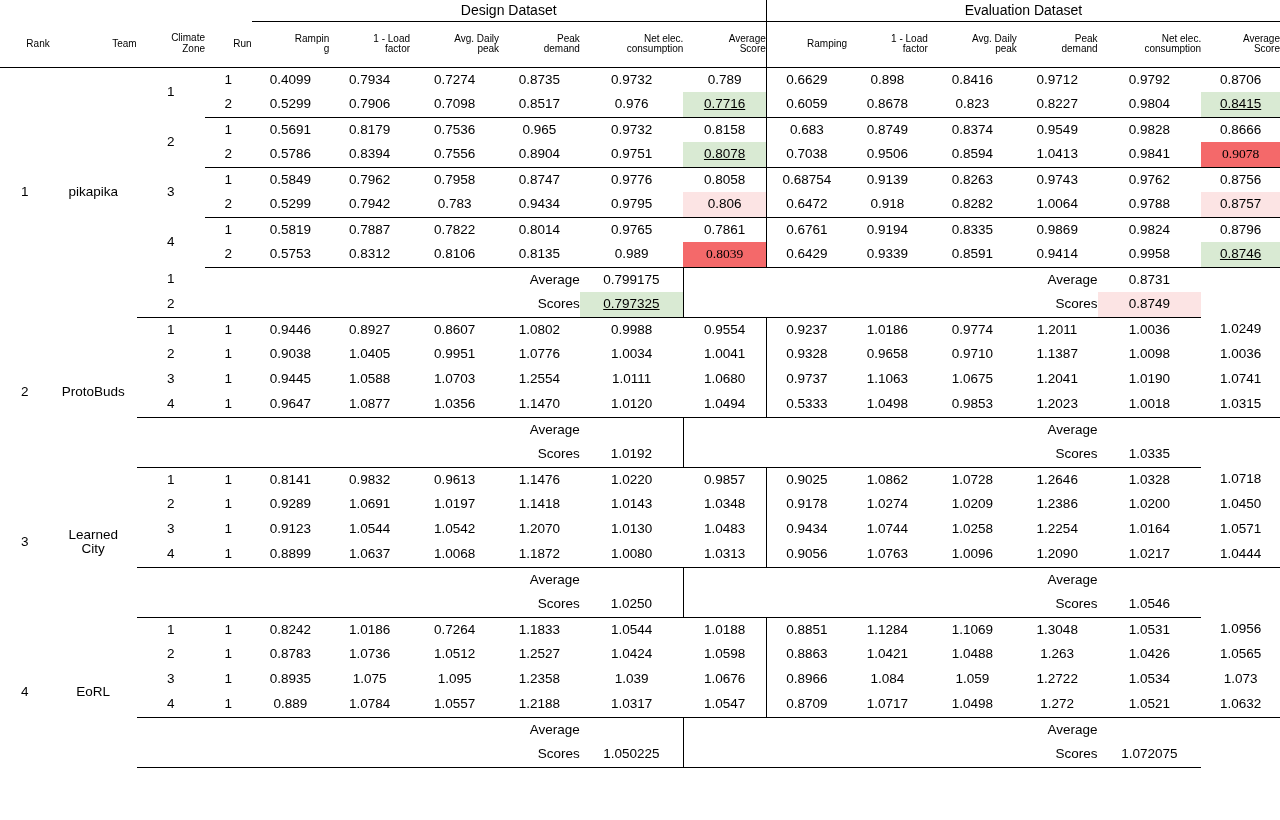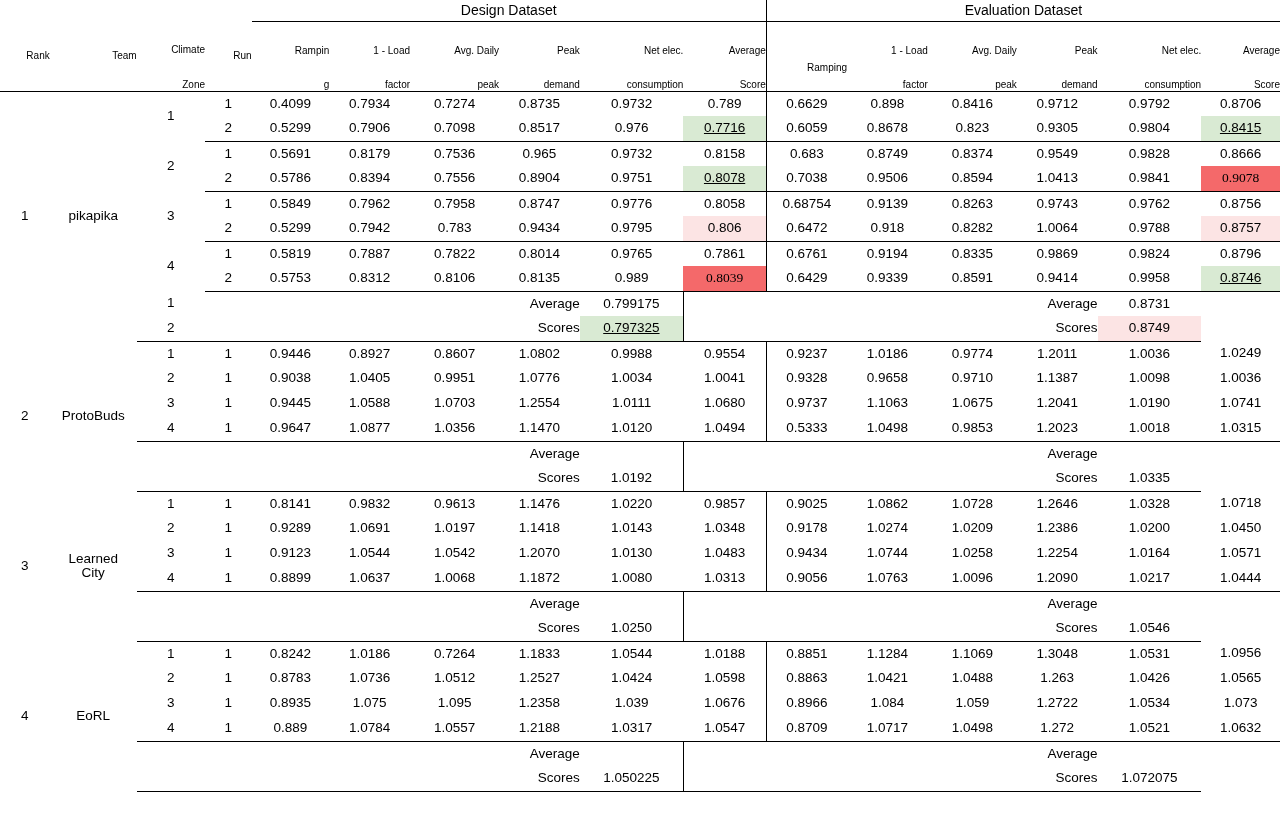--- a/index.html
+++ b/index.html
@@ -57,21 +57,21 @@
 
   
   .hdr {
     text-align: right;
     vertical-align: bottom;
     height: 46px;
     padding: 0 3px 2px 3px;
     font-size: 10px;
     border-bottom: 1.3px solid #000;
   }
-  .hdr .l1, .hdr .l2 { display: block; white-space: nowrap; margin-top: 24px; }
+  .hdr .l1, .hdr .l2 { display: block; white-space: nowrap; }
 
   
   td.num {
     text-align: center;
     height: 25px;
     font-size: 13.5px;
   }
   td.rank, td.team, td.zone, td.run {
     text-align: center;
     font-size: 13.5px;
@@ -208,21 +208,21 @@
         <td class="run">2</td>
         <td class="num">0.5299</td>
         <td class="num">0.7906</td>
         <td class="num">0.7098</td>
         <td class="num">0.8517</td>
         <td class="num">0.976</td>
         <td class="num vdiv-left hl-green">0.7716</td>
         <td class="num">0.6059</td>
         <td class="num">0.8678</td>
         <td class="num">0.823</td>
-        <td class="num">0.9305</td>
+        <td class="num">0.8227</td>
         <td class="num">0.9804</td>
         <td class="num hl-green">0.8415</td>
       </tr>
       <tr>
         <td class="zone" rowspan="2">2</td>
         <td class="run">1</td>
         <td class="num">0.5691</td>
         <td class="num">0.8179</td>
         <td class="num">0.7536</td>
         <td class="num">0.965</td>

